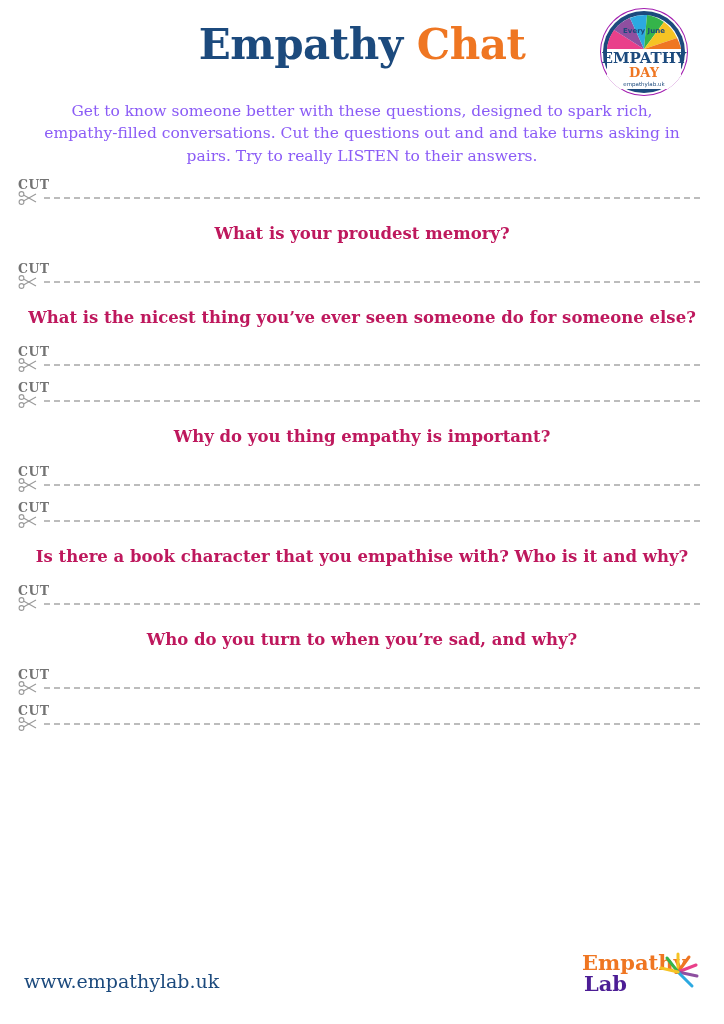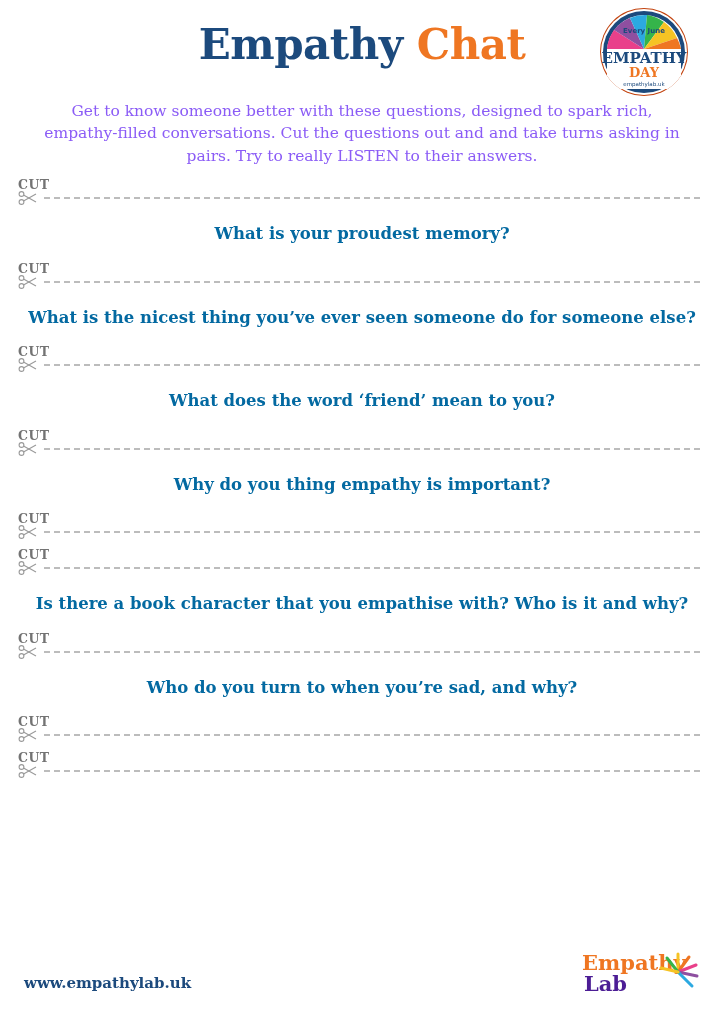--- a/index.html
+++ b/index.html
@@ -39,21 +39,21 @@
   .title .w1 { color: #1c4a7d; }
   .title .w2 { color: #ef7622; }
 
   .logo {
     position: absolute;
     right: 18px;
     top: 8px;
     width: 88px;
     height: 88px;
     border-radius: 50%;
-    background: #c2410c;
+    background: #a21caf;
     overflow: hidden;
   }
   .logo svg { display: block; }
 
   
   .intro {
     margin: 4px auto 0 auto;
     width: 636px;
     text-align: center;
     color: #8b5cf6;
@@ -90,21 +90,21 @@
     position: absolute;
     left: 26px;
     right: 6px;
     top: 20px;
     border-top: 2px dashed #bcbcbc;
   }
 
   
   .question {
     text-align: center;
-    color: #0369a1;
+    color: #be185d;
     font-family: "DejaVu Serif", serif;
     font-weight: bold;
     font-size: 16.5px;
     line-height: 1.3;
     margin-top: 20px;
     margin-bottom: 16px;
   }
 
   
   .footer {
@@ -112,22 +112,22 @@
     left: 0;
     right: 0;
     bottom: 18px;
     height: 56px;
   }
   .url {
     position: absolute;
     left: 24px;
     bottom: 14px;
     font-family: "DejaVu Serif", serif;
-    font-weight: bold;
-    font-size: 15px;
+    font-weight: normal;
+    font-size: 19px;
     color: #1c4a7d;
     text-decoration: none;
   }
   .footer-logo {
     position: absolute;
     right: 22px;
     bottom: 4px;
     width: 120px;
     height: 52px;
   }
@@ -224,21 +224,20 @@
     <span class="scissors">
       <svg width="20" height="14" viewBox="0 0 20 14" aria-hidden="true">
         <circle cx="3.5" cy="3" r="2.4" fill="none" stroke="#9a9a9a" stroke-width="1.1"></circle>
         <circle cx="3.5" cy="11" r="2.4" fill="none" stroke="#9a9a9a" stroke-width="1.1"></circle>
         <line x1="5.5" y1="4" x2="18" y2="11" stroke="#9a9a9a" stroke-width="1.1"></line>
         <line x1="5.5" y1="10" x2="18" y2="3" stroke="#9a9a9a" stroke-width="1.1"></line>
       </svg>
     </span>
     <span class="dashline"></span>
   </div>
-  <p class="question">What does the word ‘friend’ mean to you?</p>
 
   <div class="cutrow">
     <span class="cut-label">CUT</span>
     <span class="scissors">
       <svg width="20" height="14" viewBox="0 0 20 14" aria-hidden="true">
         <circle cx="3.5" cy="3" r="2.4" fill="none" stroke="#9a9a9a" stroke-width="1.1"></circle>
         <circle cx="3.5" cy="11" r="2.4" fill="none" stroke="#9a9a9a" stroke-width="1.1"></circle>
         <line x1="5.5" y1="4" x2="18" y2="11" stroke="#9a9a9a" stroke-width="1.1"></line>
         <line x1="5.5" y1="10" x2="18" y2="3" stroke="#9a9a9a" stroke-width="1.1"></line>
       </svg>

